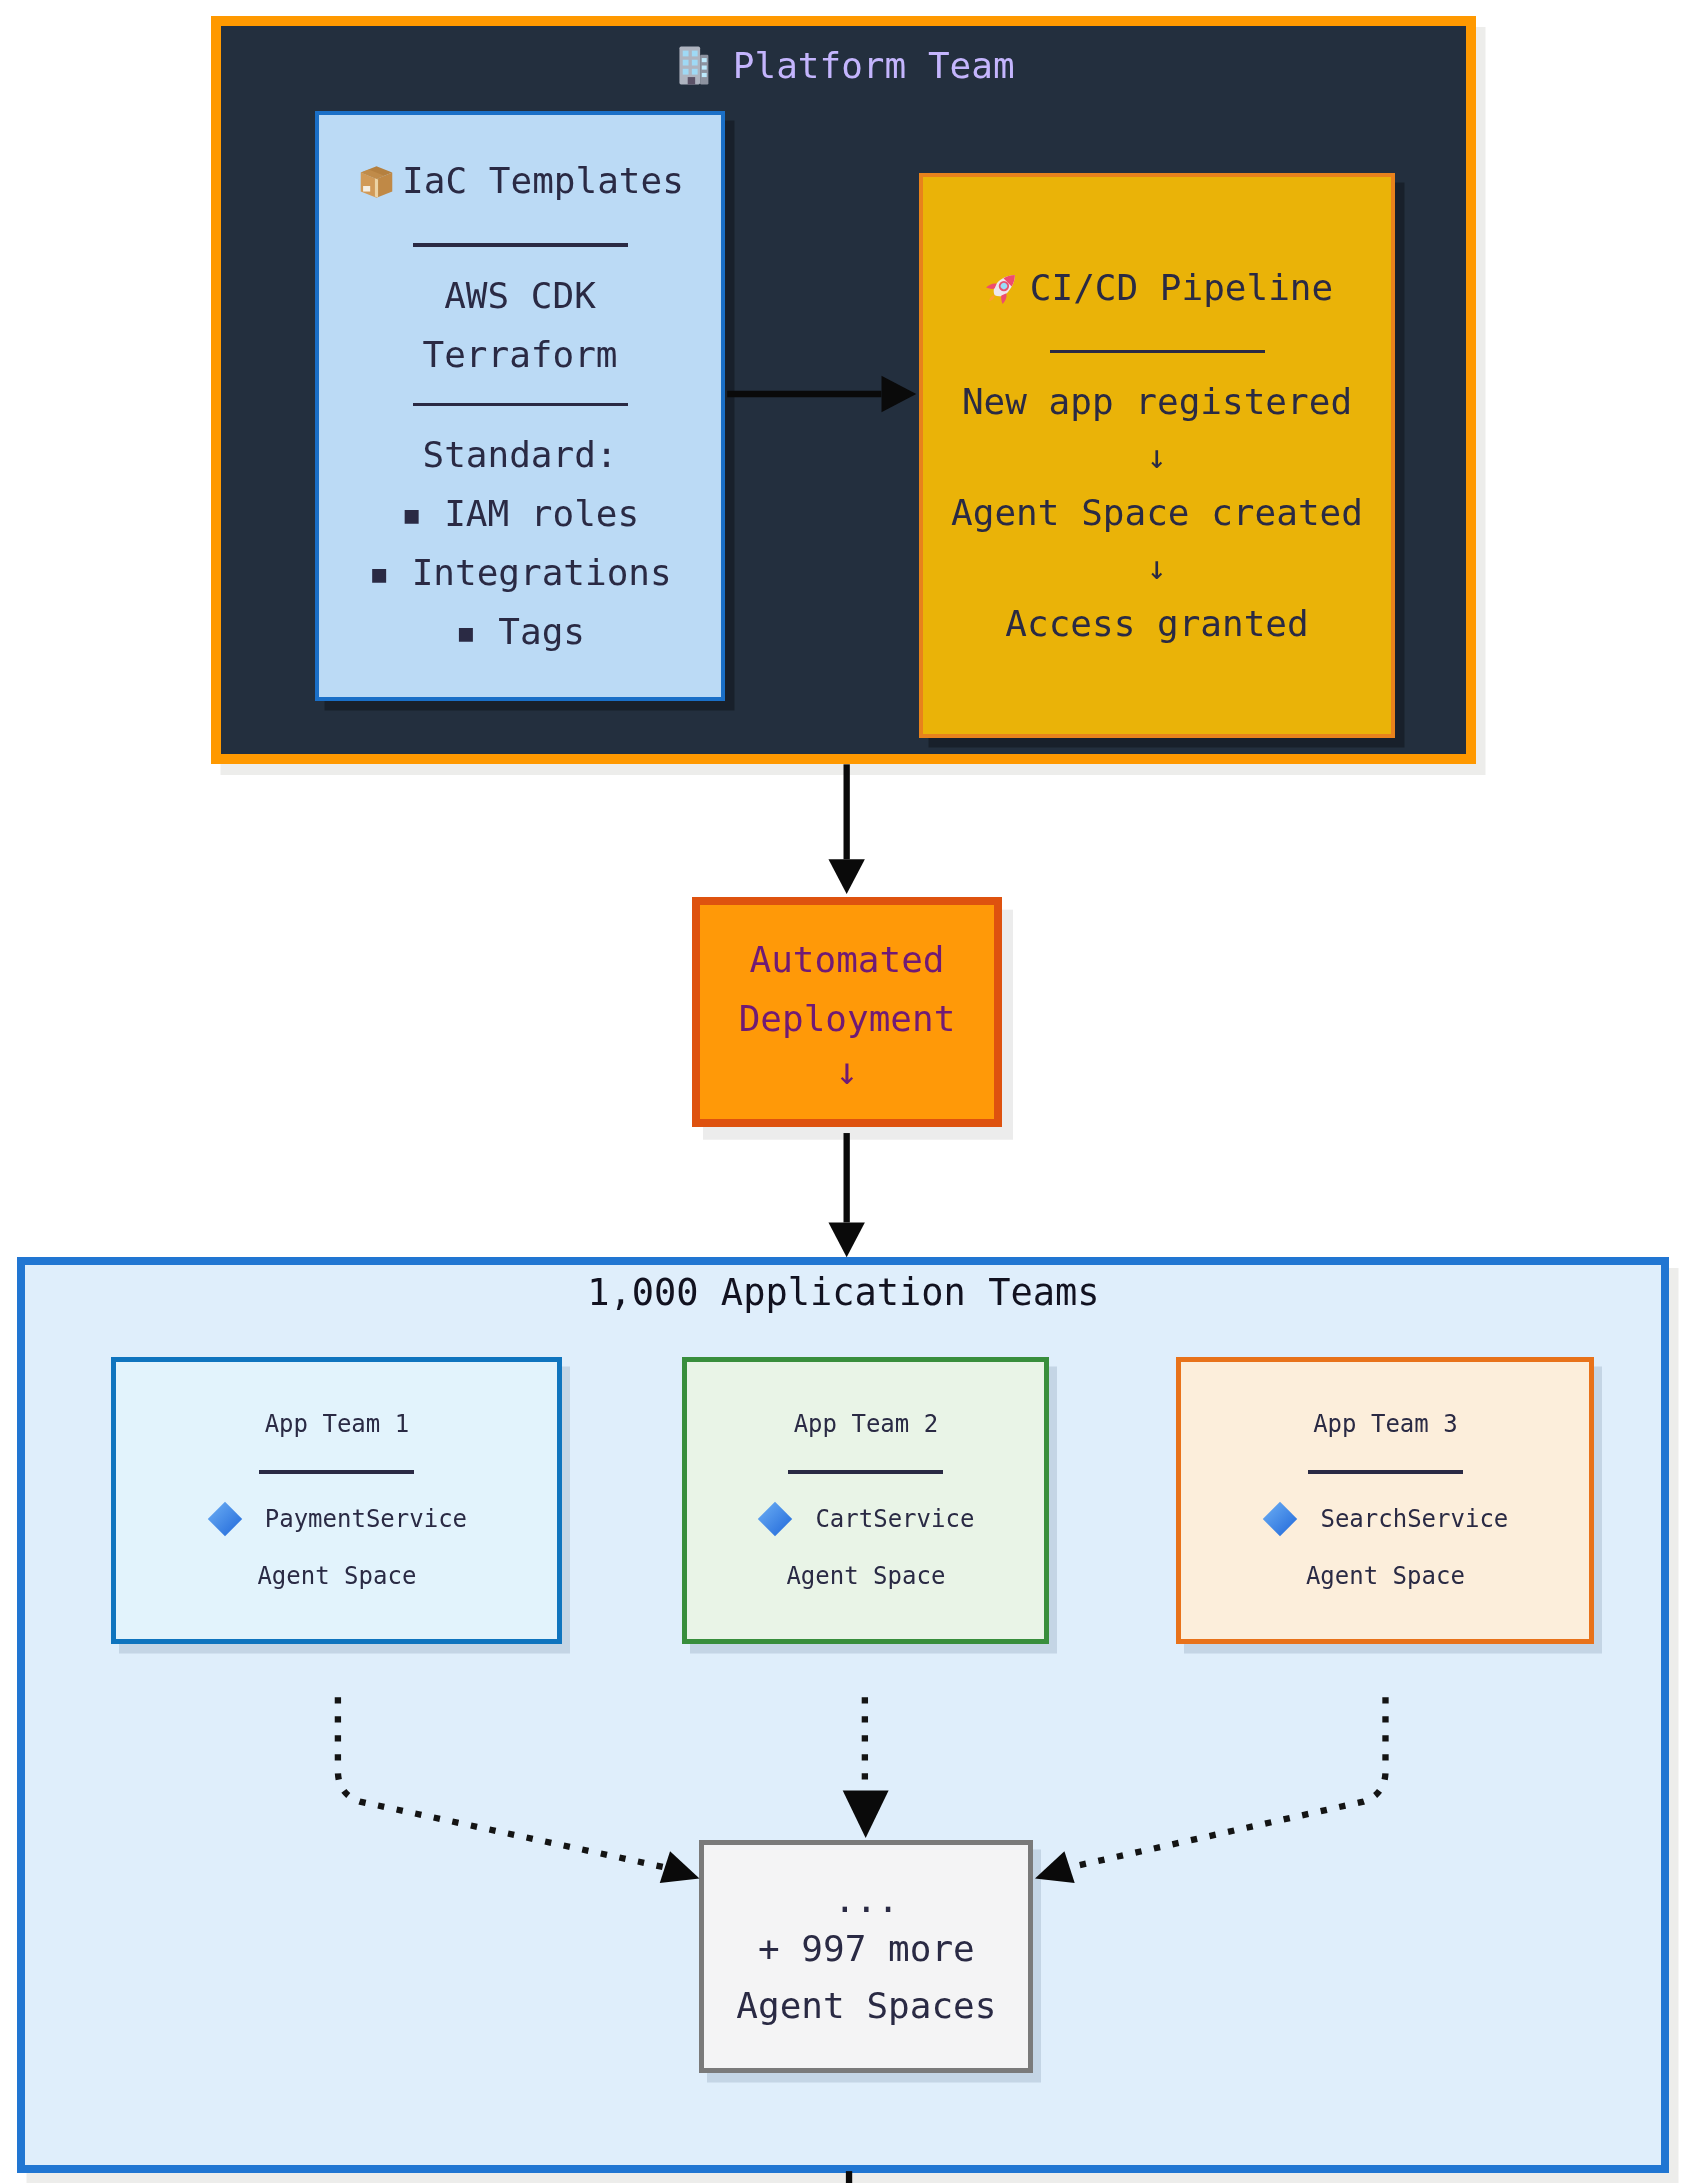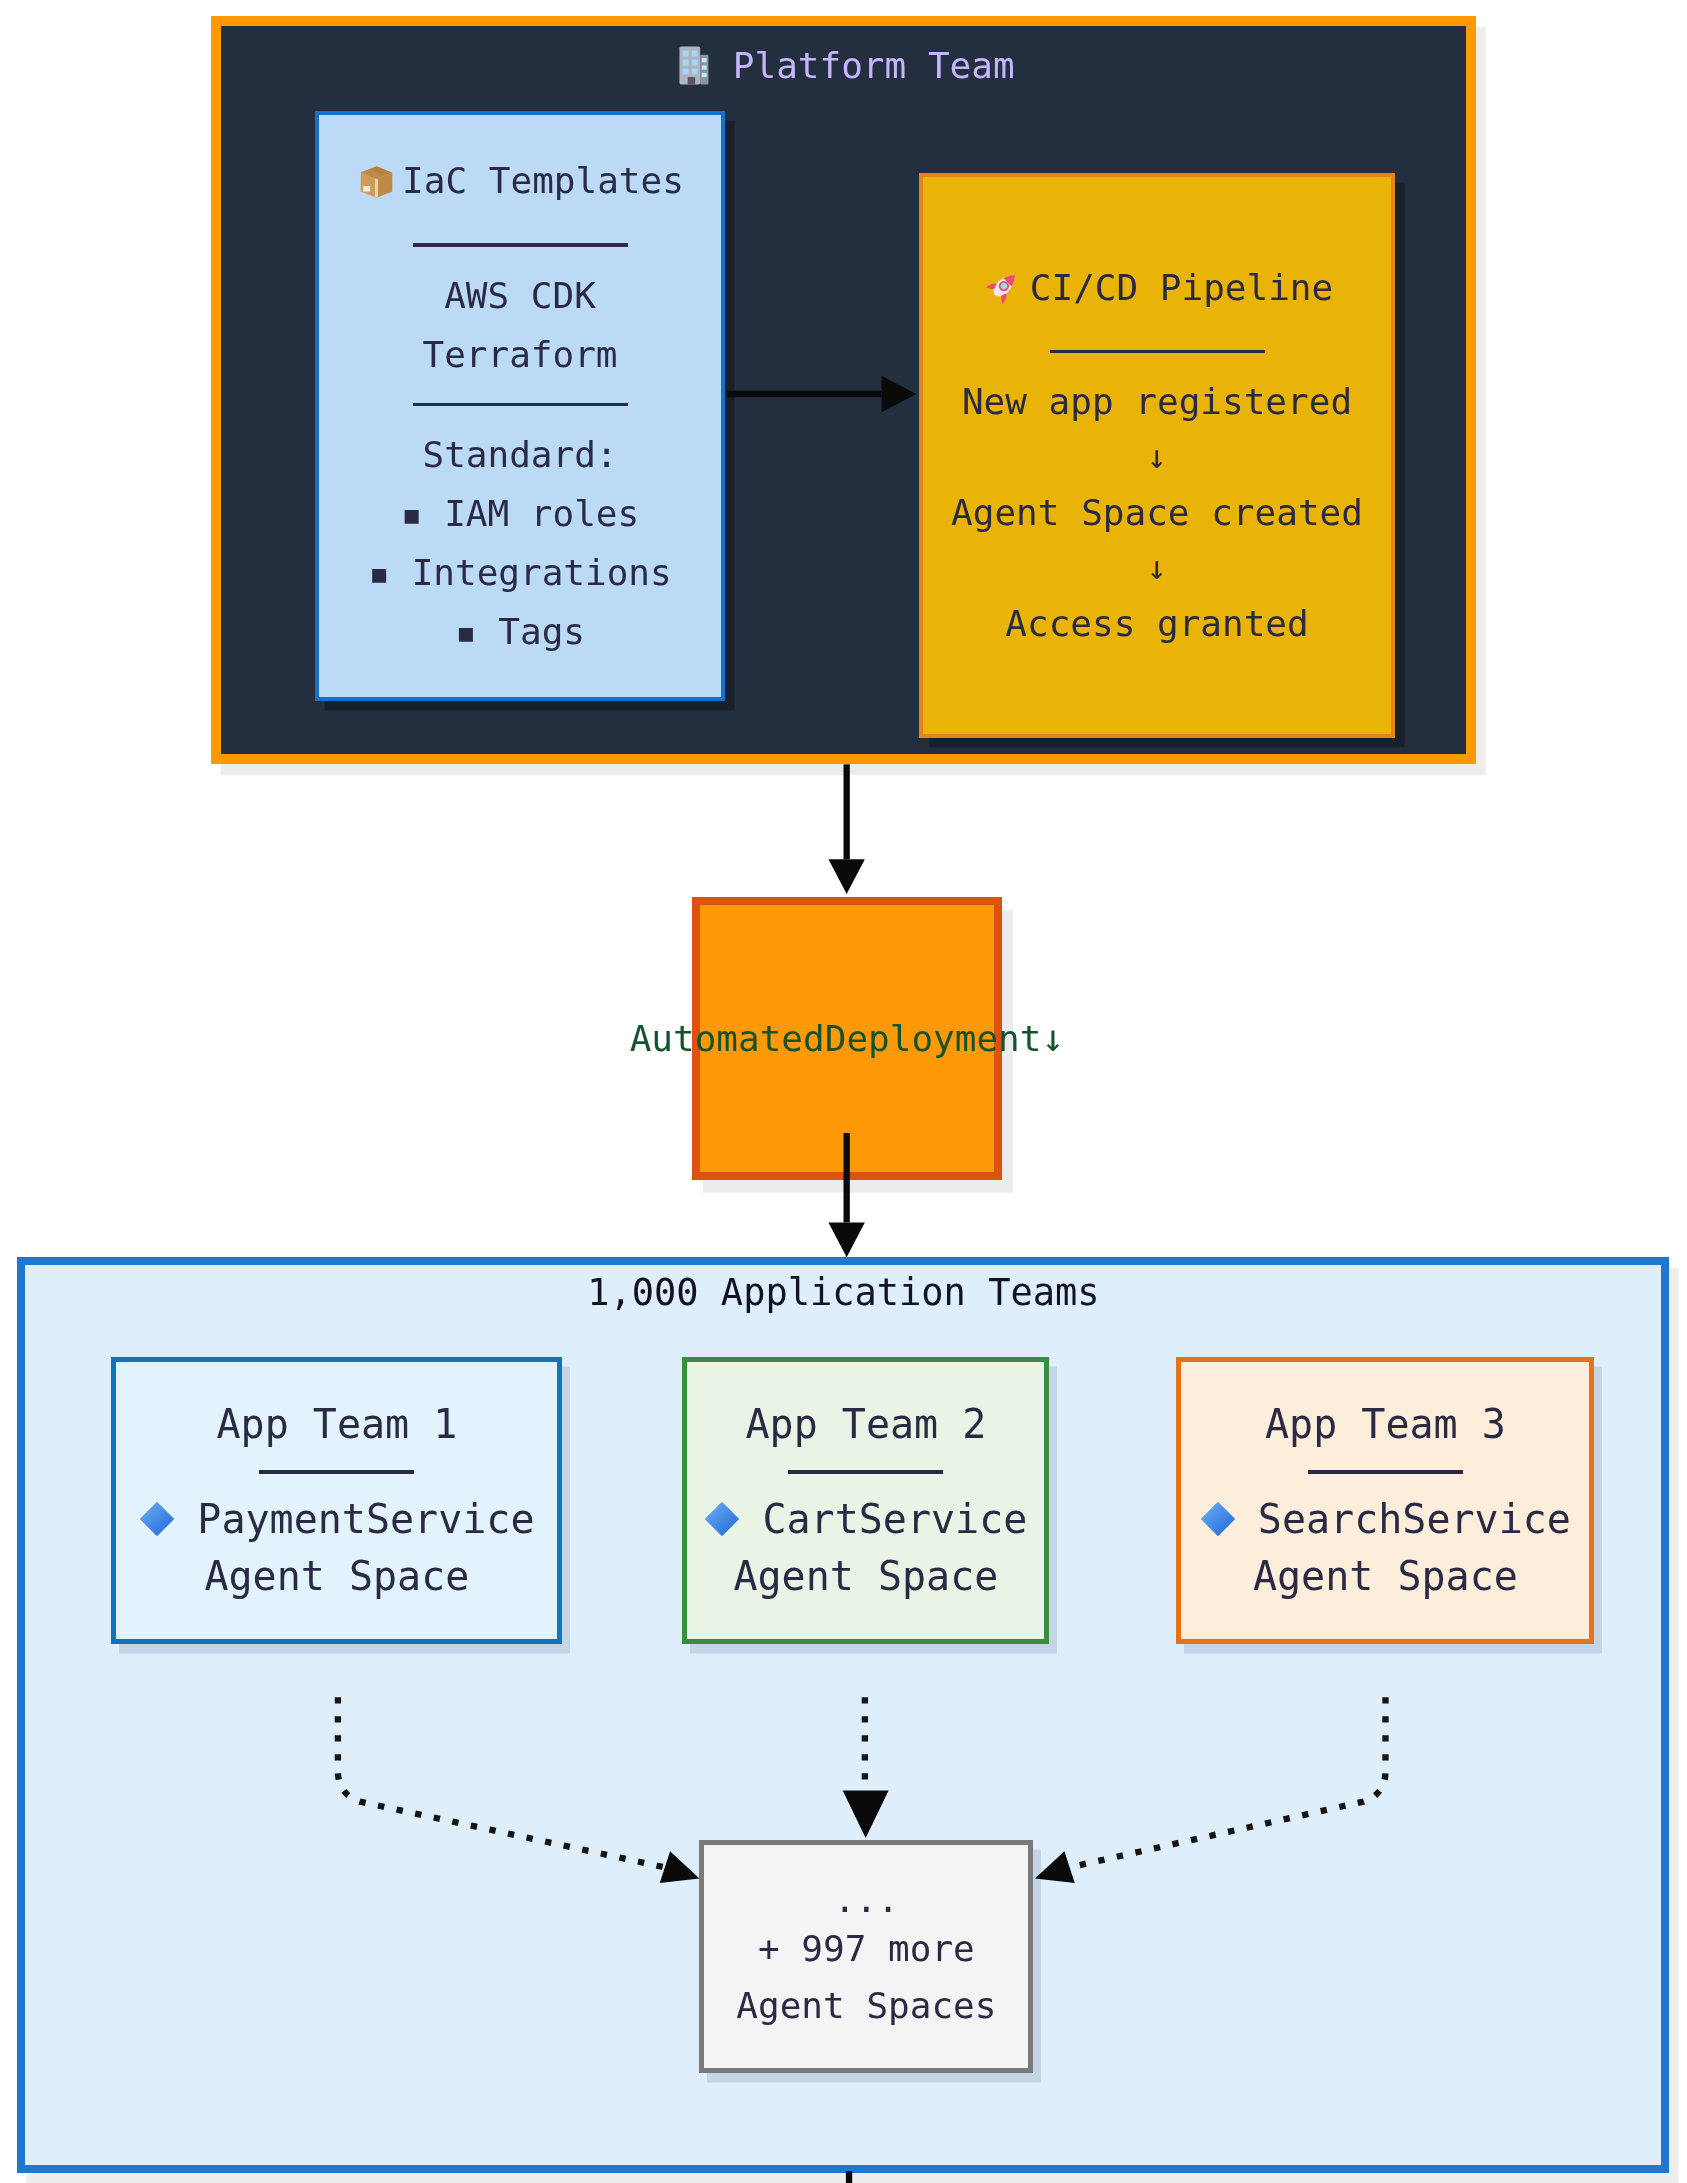--- a/index.html
+++ b/index.html
@@ -43,43 +43,43 @@
     background:#eab308; border:4.7px solid #e8821c;
     box-shadow:9.5px 9.5px 0 rgba(0,0,0,0.30);
   }
   .title-row { display:flex; align-items:center; justify-content:center; gap:5px; line-height:59px; margin-bottom:14.2px; }
   .divider { height:3.2px; width:215px; background:#2a2a44; margin:19px 0; }
   .tline { line-height:59px; }
   .step-arrow { line-height:52px; font-size:33px; }
 
   
   .deploy-box {
-    position:absolute; left:692px; top:897px; width:310px; height:283px;
+    position:absolute; left:692px; top:897px; width:310px; height:230px;
     background:#ff9908; border:8px solid #de520f;
     box-shadow:11px 12.7px 0 #ececec;
-    display:flex; flex-direction:row; align-items:center; justify-content:center;
-    color:#14532d; font-size:36px; z-index:2;
+    display:flex; flex-direction:column; align-items:center; justify-content:center;
+    color:#701a75; font-size:36px; z-index:2;
   }
   .deploy-box .dline { line-height:59px; }
   .deploy-glyph { line-height:47px; font-size:38px; }
 
   
   .teams-box {
     position:absolute; left:17.4px; top:1257px; width:1652px; height:916px;
     background:#dfeefb; border:8.7px solid #2176d2;
     box-shadow:9.5px 11px 0 #ededeb; z-index:2;padding-left:12px;
   }
   .teams-title {
     position:absolute; left:0; right:0; top:6.3px; text-align:center;
     font-size:37px; line-height:44px; color:#121220;
   }
   .card {
     position:absolute; top:92px; height:287px;
     display:flex; flex-direction:column; align-items:center; justify-content:center;
-    text-align:center; font-size:40px;
+    text-align:center; font-size:24px;
     border-style:solid; border-width:5.5px;
     box-shadow:8px 9.5px 0 rgba(80,100,135,0.18);
   }
   .card .card-divider { height:3.2px; width:155px; background:#2a2a44; margin:17.4px 0; }
   .card .cline { line-height:57px; }
   .card1 { left:86px;  width:451px; background:#e2f3fc; border-color:#0f74be; }
   .card2 { left:657px;  width:367px; background:#e9f4e7; border-color:#388e3c; }
   .card3 { left:1151px; width:418px; background:#fceedb; border-color:#e8721a; }
   .service-row { display:flex; align-items:center; justify-content:center; gap:22px; line-height:57px; }
   .more-box {

